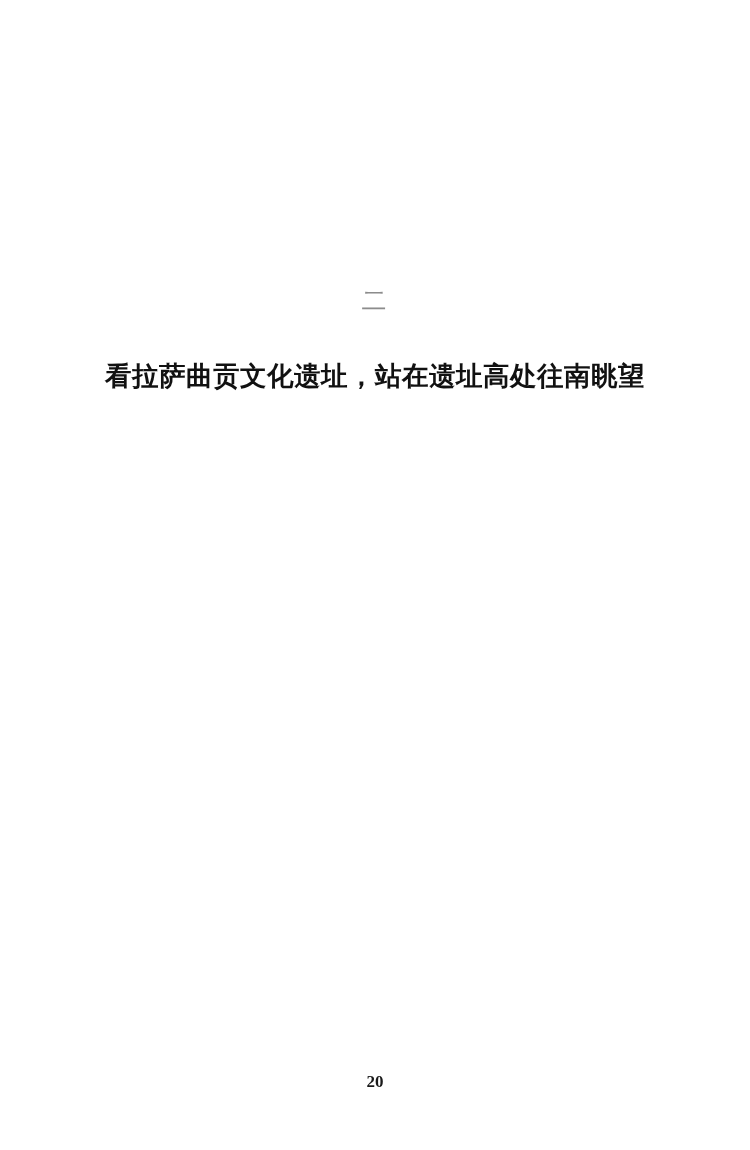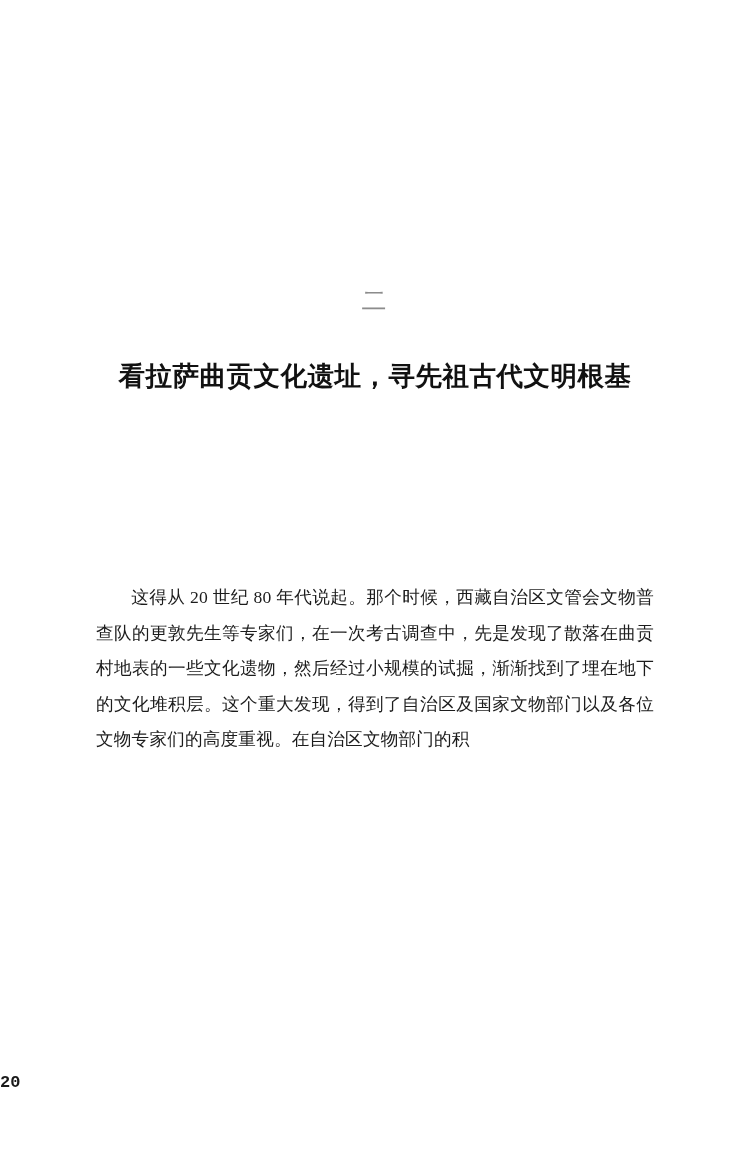--- a/index.html
+++ b/index.html
@@ -61,36 +61,35 @@
     letter-spacing: 0.2px;
   }
   .para + .para {
     margin-top: 0px;
   }
   .page-number {
     position: absolute;
     bottom: 58px;
     left: 0;
     right: 0;
-    text-align: left;
+    text-align: center;
     font-size: 17px;
     font-weight: bold;
     color: #1a1a1a;
-    font-family: Liberation Mono, monospace;
+    font-family: Liberation Serif, serif;
     margin-top: 40px;
   }
 </style>
 </head>
 <body>
 
 <div class="page">
 
   <div class="chapter-mark">二</div>
 
-  <h1 class="chapter-title">看拉萨曲贡文化遗址，寻先祖古代文明根基</h1>
+  <h1 class="chapter-title">看拉萨曲贡文化遗址，站在遗址高处往南眺望</h1>
 
   <div class="body-area">
-    <p class="para">这得从 20 世纪 80 年代说起。那个时候，西藏自治区文管会文物普查队的更敦先生等专家们，在一次考古调查中，先是发现了散落在曲贡村地表的一些文化遗物，然后经过小规模的试掘，渐渐找到了埋在地下的文化堆积层。这个重大发现，得到了自治区及国家文物部门以及各位文物专家们的高度重视。在自治区文物部门的积</p>
   </div>
 
   <div class="page-number">20</div>
 
 </div>
 
 </body></html>

